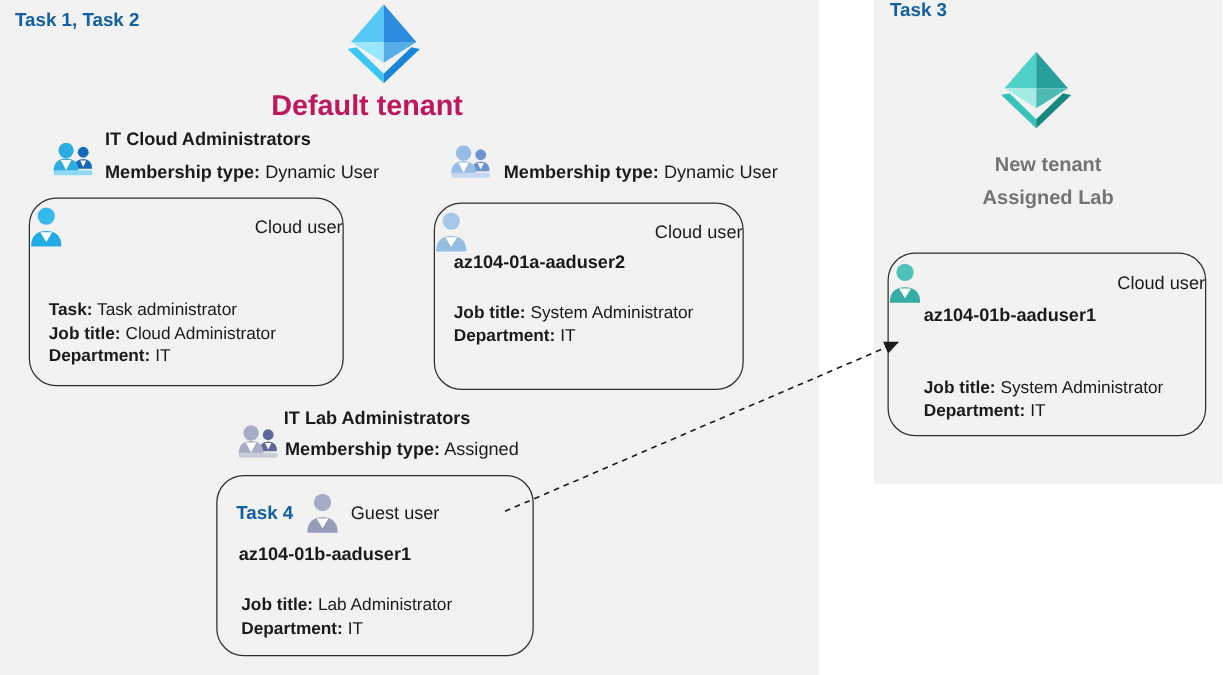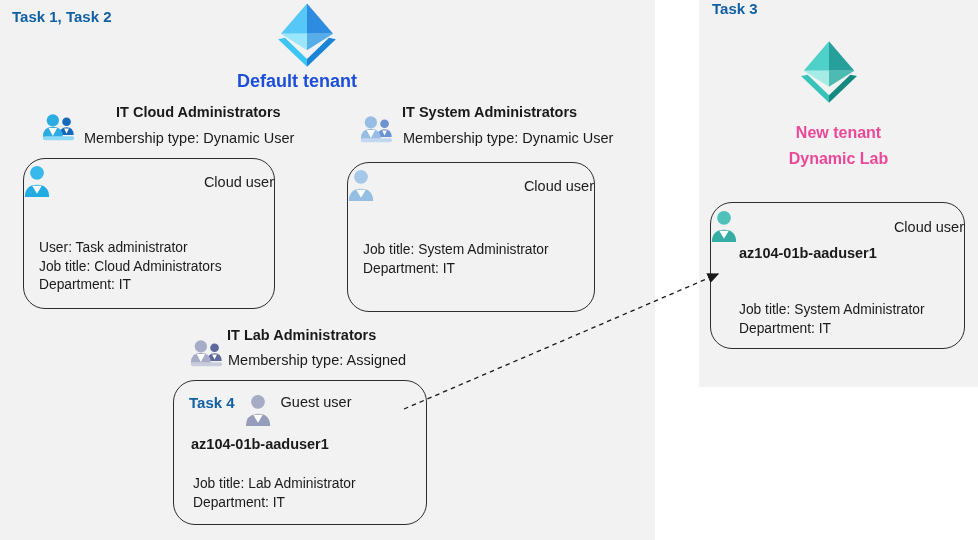--- a/index.html
+++ b/index.html
@@ -1,28 +1,28 @@
 <!DOCTYPE html>
 <html><head>
 <meta charset="utf-8">
 <style>
   html,body{margin:0;padding:0;background:#fff;}
   .stage{position:relative;width:978px;height:540px;background:#ffffff;overflow:hidden;
          font-family:"Liberation Sans",sans-serif;color:#1a1a1a;padding-left:17px;}
   .panel{position:absolute;background:#f2f2f2;}
   .abs{position:absolute;}
   .task{font-weight:700;font-size:15px;color:#1160A4;}
-  .title{font-weight:700;font-size:18px;color:#1d4ed8;text-align:center;}
-  .subtitle{font-weight:700;font-size:16px;color:#ec4899;text-align:center;}
+  .title{font-weight:700;font-size:23px;color:#be185d;text-align:left;}
+  .subtitle{font-weight:700;font-size:16px;color:#737373;text-align:center;}
   .gtitle{font-weight:700;font-size:14.5px;white-space:nowrap;}
   .gmem{font-size:14.5px;white-space:nowrap;}
-  .bl{font-weight:400;}
+  .bl{font-weight:700;}
   .card{position:absolute;border:1.5px solid #2e2e2e;border-radius:22px;}
   .chead{display:flex;align-items:center;justify-content:space-between;gap:8px;font-size:14.5px;}
-  .chead3{display:flex;gap:10px;font-size:14.5px;}
+  .chead3{display:flex;align-items:center;gap:10px;font-size:14.5px;}
   .cname{font-weight:700;font-size:14.5px;white-space:nowrap;}
   .cdet{font-size:13.8px;line-height:18.5px;white-space:nowrap;}
   svg{display:block;}
   .overlay{position:absolute;left:0;top:0;pointer-events:none;}
 </style>
 </head>
 <body>
 
 <div class="stage">
 
@@ -48,72 +48,72 @@
     <svg width="34" height="29" viewBox="0 0 36 30">
       <circle cx="26" cy="10" r="4.6" fill="#1668BA"></circle>
       <path d="M18.5 24 q0-8 7.5-8.2 q7.5 0.2 7.5 8.2 z" fill="#1668BA"></path>
       <polygon points="23.4,17 28.6,17 26,22.5" fill="#ffffff"></polygon>
       <circle cx="11.5" cy="8.5" r="6.5" fill="#2CACE3"></circle>
       <path d="M1 26 q0-10.5 10.5-10.7 q10.5 0.2 10.5 10.7 z" fill="#2CACE3"></path>
       <polygon points="7,16.5 16,16.5 11.5,25" fill="#ffffff"></polygon>
       <rect x="1" y="25.2" width="33" height="4.4" rx="2.2" fill="#8ED9F6"></rect>
     </svg>
   </div>
-  <div class="abs gtitle" style="left:84px;top:104px;margin-left:32px;">IT Cloud Administrators</div>
+  <div class="abs gtitle" style="left:84px;top:104px;">IT Cloud Administrators</div>
   <div class="abs gmem" style="left:84px;top:130px;">
     <span class="bl">Membership type:</span>
     <span>Dynamic User</span>
   </div>
 
   <div class="card" style="left:23px;top:158px;width:250px;height:149px;">
     <div class="chead" style="margin-top:6px;">
       <span>
         <svg width="26" height="33" viewBox="0 0 30 38">
           <circle cx="15" cy="9" r="8" fill="#38B9EC"></circle>
           <path d="M1 37 q0-14 14-14.2 q14 0.2 14 14.2 z" fill="#23ACE4"></path>
           <polygon points="9.5,24 20.5,24 15,33" fill="#ffffff"></polygon>
         </svg>
       </span>
       <span>Cloud user</span>
     </div>
     <div class="abs cdet" style="left:15px;top:80px;">
-      <div><span class="bl">User:</span> <span>Task administrator</span></div>
-      <div><span class="bl">Job title:</span> <span>Cloud Administrators</span></div>
+      <div><span class="bl">Task:</span> <span>Task administrator</span></div>
+      <div><span class="bl">Job title:</span> <span>Cloud Administrator</span></div>
       <div><span class="bl">Department:</span> <span>IT</span></div>
     </div>
   </div>
 
   <div class="abs" style="left:360px;top:114px;">
     <svg width="34" height="29" viewBox="0 0 36 30">
       <circle cx="26" cy="10" r="4.6" fill="#6C93CF"></circle>
       <path d="M18.5 24 q0-8 7.5-8.2 q7.5 0.2 7.5 8.2 z" fill="#6C93CF"></path>
       <polygon points="23.4,17 28.6,17 26,22.5" fill="#ffffff"></polygon>
       <circle cx="11.5" cy="8.5" r="6.5" fill="#98BDE4"></circle>
       <path d="M1 26 q0-10.5 10.5-10.7 q10.5 0.2 10.5 10.7 z" fill="#98BDE4"></path>
       <polygon points="7,16.5 16,16.5 11.5,25" fill="#ffffff"></polygon>
       <rect x="1" y="25.2" width="33" height="4.4" rx="2.2" fill="#C3D8EF"></rect>
     </svg>
   </div>
-  <div class="abs gtitle" style="left:402px;top:104px;">IT System Administrators</div>
   <div class="abs gmem" style="left:403px;top:130px;">
     <span class="bl">Membership type:</span>
     <span>Dynamic User</span>
   </div>
 
   <div class="card" style="left:347px;top:162px;width:246px;height:148px;">
     <div class="chead" style="margin-top:6px;">
       <span>
         <svg width="26" height="33" viewBox="0 0 30 38">
           <circle cx="15" cy="9" r="8" fill="#A5C8E9"></circle>
           <path d="M1 37 q0-14 14-14.2 q14 0.2 14 14.2 z" fill="#95BEE3"></path>
           <polygon points="9.5,24 20.5,24 15,33" fill="#ffffff"></polygon>
         </svg>
       </span>
       <span>Cloud user</span>
     </div>
+    <div class="abs cname" style="left:15px;top:39px;">az104-01a-aaduser2</div>
     <div class="abs cdet" style="left:15px;top:78px;">
       <div><span class="bl">Job title:</span> <span>System Administrator</span></div>
       <div><span class="bl">Department:</span> <span>IT</span></div>
     </div>
   </div>
 
   <div class="abs" style="left:190px;top:338px;">
     <svg width="34" height="29" viewBox="0 0 36 30">
       <circle cx="26" cy="10" r="4.6" fill="#5F689A"></circle>
       <path d="M18.5 24 q0-8 7.5-8.2 q7.5 0.2 7.5 8.2 z" fill="#5F689A"></path>
@@ -155,21 +155,21 @@
     <svg width="74" height="64" viewBox="0 0 96 96">
       <polygon points="48,2 10,46 48,46" fill="#4FD0C8"></polygon>
       <polygon points="48,2 86,46 48,46" fill="#27A09B"></polygon>
       <polygon points="10,46 48,70 48,46" fill="#A6ECE6"></polygon>
       <polygon points="86,46 48,70 48,46" fill="#4EBBB3"></polygon>
       <polygon points="6,54 48,94 48,83 16,52" fill="#38C3BA"></polygon>
       <polygon points="90,54 48,94 48,83 80,52" fill="#15887F"></polygon>
     </svg>
   </div>
   <div class="abs subtitle" style="left:699px;top:124px;width:279px;">New tenant</div>
-  <div class="abs subtitle" style="left:699px;top:150px;width:279px;">Dynamic Lab</div>
+  <div class="abs subtitle" style="left:699px;top:150px;width:279px;">Assigned Lab</div>
 
   <div class="card" style="left:710px;top:202px;width:253px;height:145px;">
     <div class="chead" style="margin-top:7px;">
       <span>
         <svg width="26" height="33" viewBox="0 0 30 38">
           <circle cx="15" cy="9" r="8" fill="#4EC2B9"></circle>
           <path d="M1 37 q0-14 14-14.2 q14 0.2 14 14.2 z" fill="#35ACA4"></path>
           <polygon points="9.5,24 20.5,24 15,33" fill="#ffffff"></polygon>
         </svg>
       </span>

